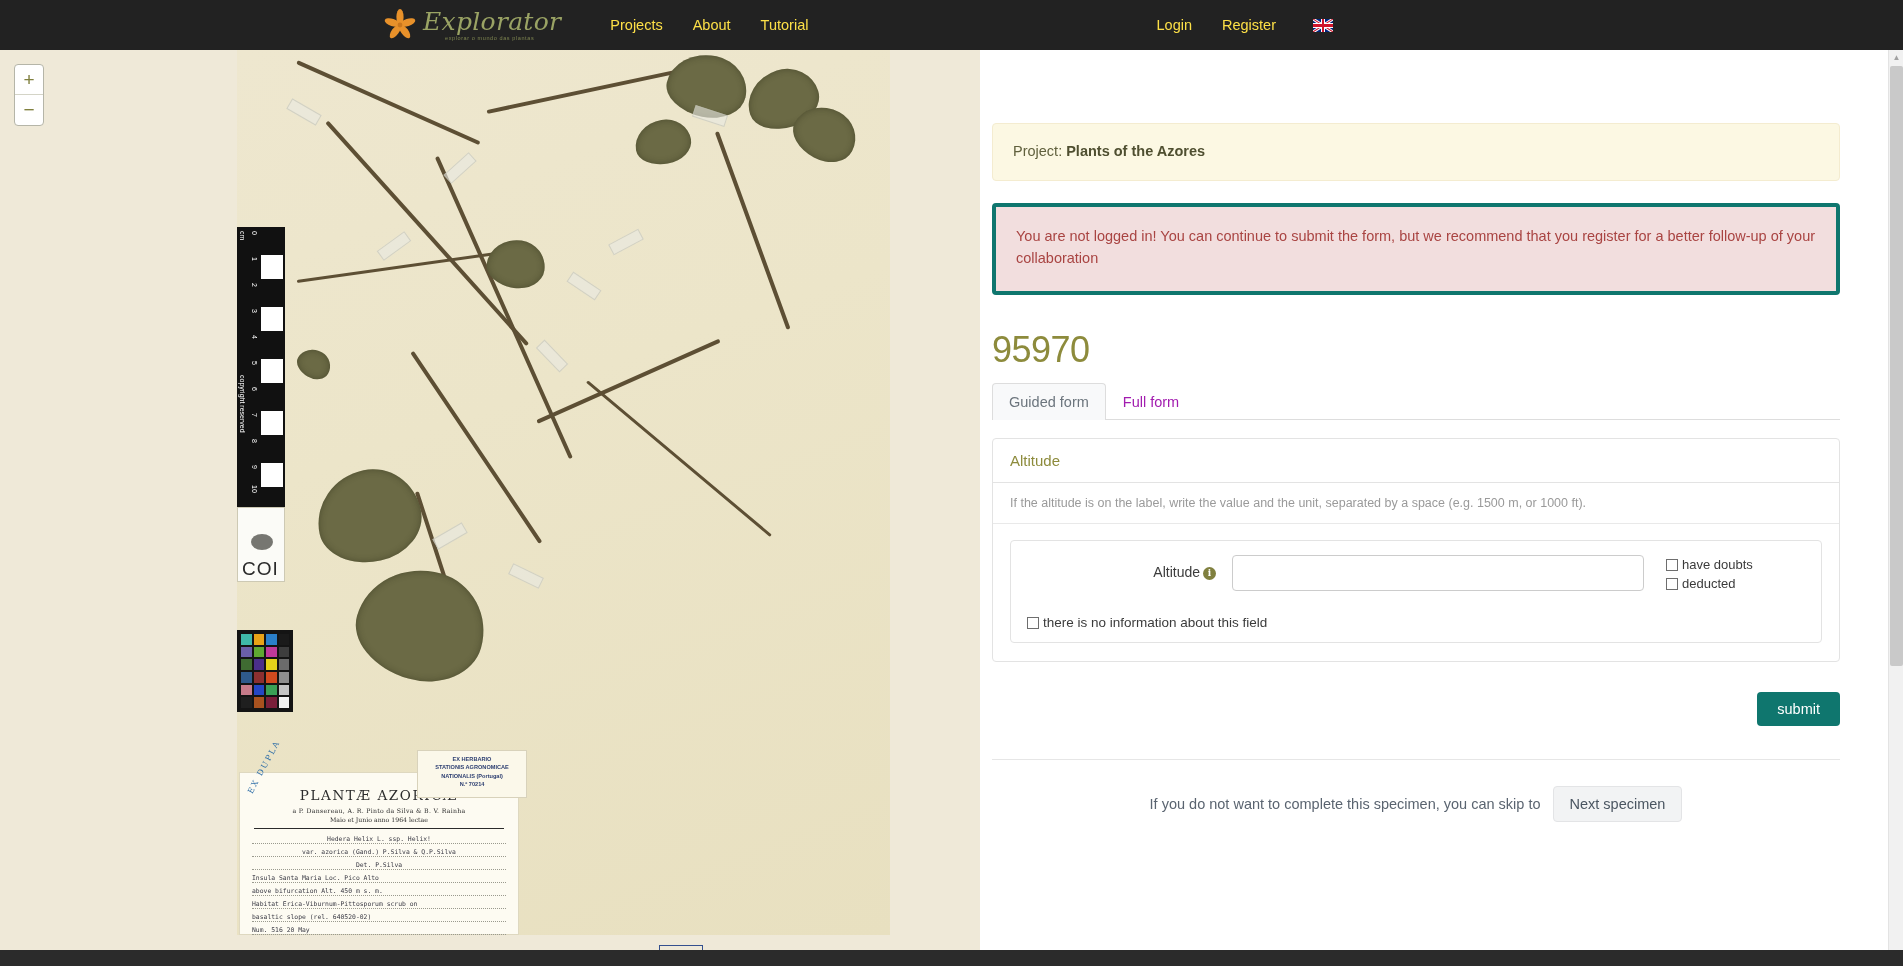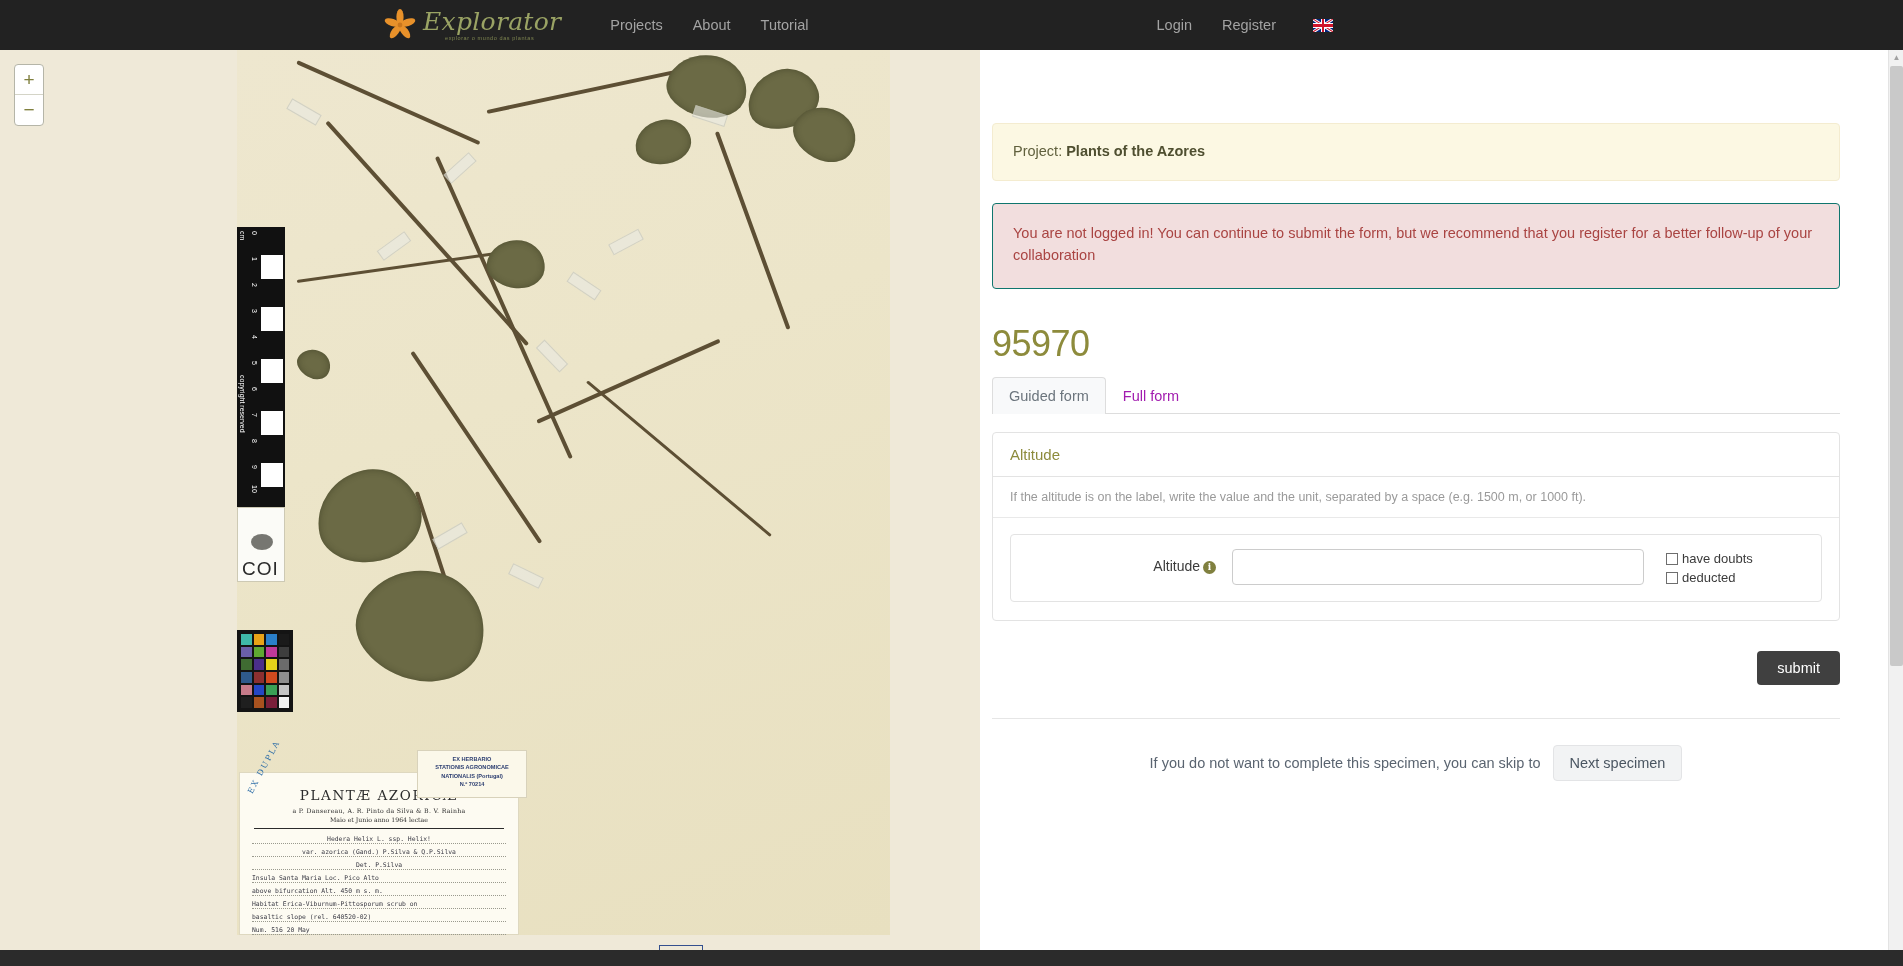--- a/index.html
+++ b/index.html
@@ -35,21 +35,21 @@
   }
   .brand-tagline {
     font-size: 5.5px;
     color: #7e8550;
     letter-spacing: .6px;
     margin-top: 2px;
     margin-left: 22px;
   }
   .nav-links { display: flex; align-items: center; margin-left: 34px; }
   .nav-link {
-    color: #a3a3a3; font-size: 14.5px;
+    color: #fde047; font-size: 14.5px;
     padding: 0 15px; text-decoration: none;
     white-space: nowrap;
   }
   .nav-right { margin-left: auto; display: flex; align-items: center; margin-right: 570px; }
   .flag {
     width: 20px; height: 13px; margin-left: 22px; margin-top: 1px;
     position: relative; overflow: hidden; background: #00247d;
     display: inline-block;
   }
   .flag i { position: absolute; display: block; }
@@ -205,21 +205,21 @@
     border-radius: 4px; padding: 17px 20px;
     font-size: 14.5px; line-height: 1.5;
     margin-bottom: 22px;
   }
   .alert-project {
     background: #fcf8e3; border: 1px solid #f4ecd0;
     color: #60603d;
   }
   .alert-project b { color: #4f4f30; }
   .alert-warn {
-    background: #f2dede; border: 1px solid #0f766e;
+    background: #f2dede; border: 4px solid #0f766e;
     color: #a94442; padding: 19px 20px 22px 20px;
   }
 
   h1.specimen {
     font-size: 36px; font-weight: normal;
     color: #8d8b3c; margin: 34px 0 12px 0;
     letter-spacing: -.5px;
   }
 
   .tabs { display: flex; border-bottom: 1px solid #ddd; margin-bottom: 0; }
@@ -274,21 +274,21 @@
   .chk-line { display: flex; align-items: center; font-size: 13px; color: #3b3b3b; margin-bottom: 4px; }
   .chk {
     width: 12px; height: 12px; border: 1px solid #6e6e6e;
     background: #fff; margin-right: 4px; display: inline-block;
     flex: none;
   }
   .noinfo { display: flex; align-items: center; margin-top: 20px; font-size: 13.5px; color: #3b3b3b; }
 
   .submit-row { display: flex; justify-content: flex-end; margin-top: 30px; }
   .btn-submit {
-    background: #404040; border: none; border-radius: 4px;
+    background: #0f766e; border: none; border-radius: 4px;
     color: #fff; font-size: 14.5px; padding: 9px 20px;
     cursor: pointer; font-family: "Liberation Sans", sans-serif;
   }
 
   .divider { border-top: 1px solid #e6e6e6; margin-top: 33px; }
   .skip-row {
     display: flex; align-items: center; justify-content: center;
     margin-top: 26px;
   }
   .skip-text { font-size: 14.5px; color: #5a6470; margin-right: 12px; }
@@ -515,20 +515,24 @@
               <label class="chk-line">
                 <span class="chk"></span>
                 <span>have doubts</span>
               </label>
               <label class="chk-line">
                 <span class="chk"></span>
                 <span>deducted</span>
               </label>
             </div>
           </div>
+          <label class="noinfo">
+            <span class="chk"></span>
+            <span>there is no information about this field</span>
+          </label>
         </div>
       </div>
     </div>
 
     <div class="submit-row">
       <button class="btn-submit">submit</button>
     </div>
 
     <div class="divider"></div>
 

